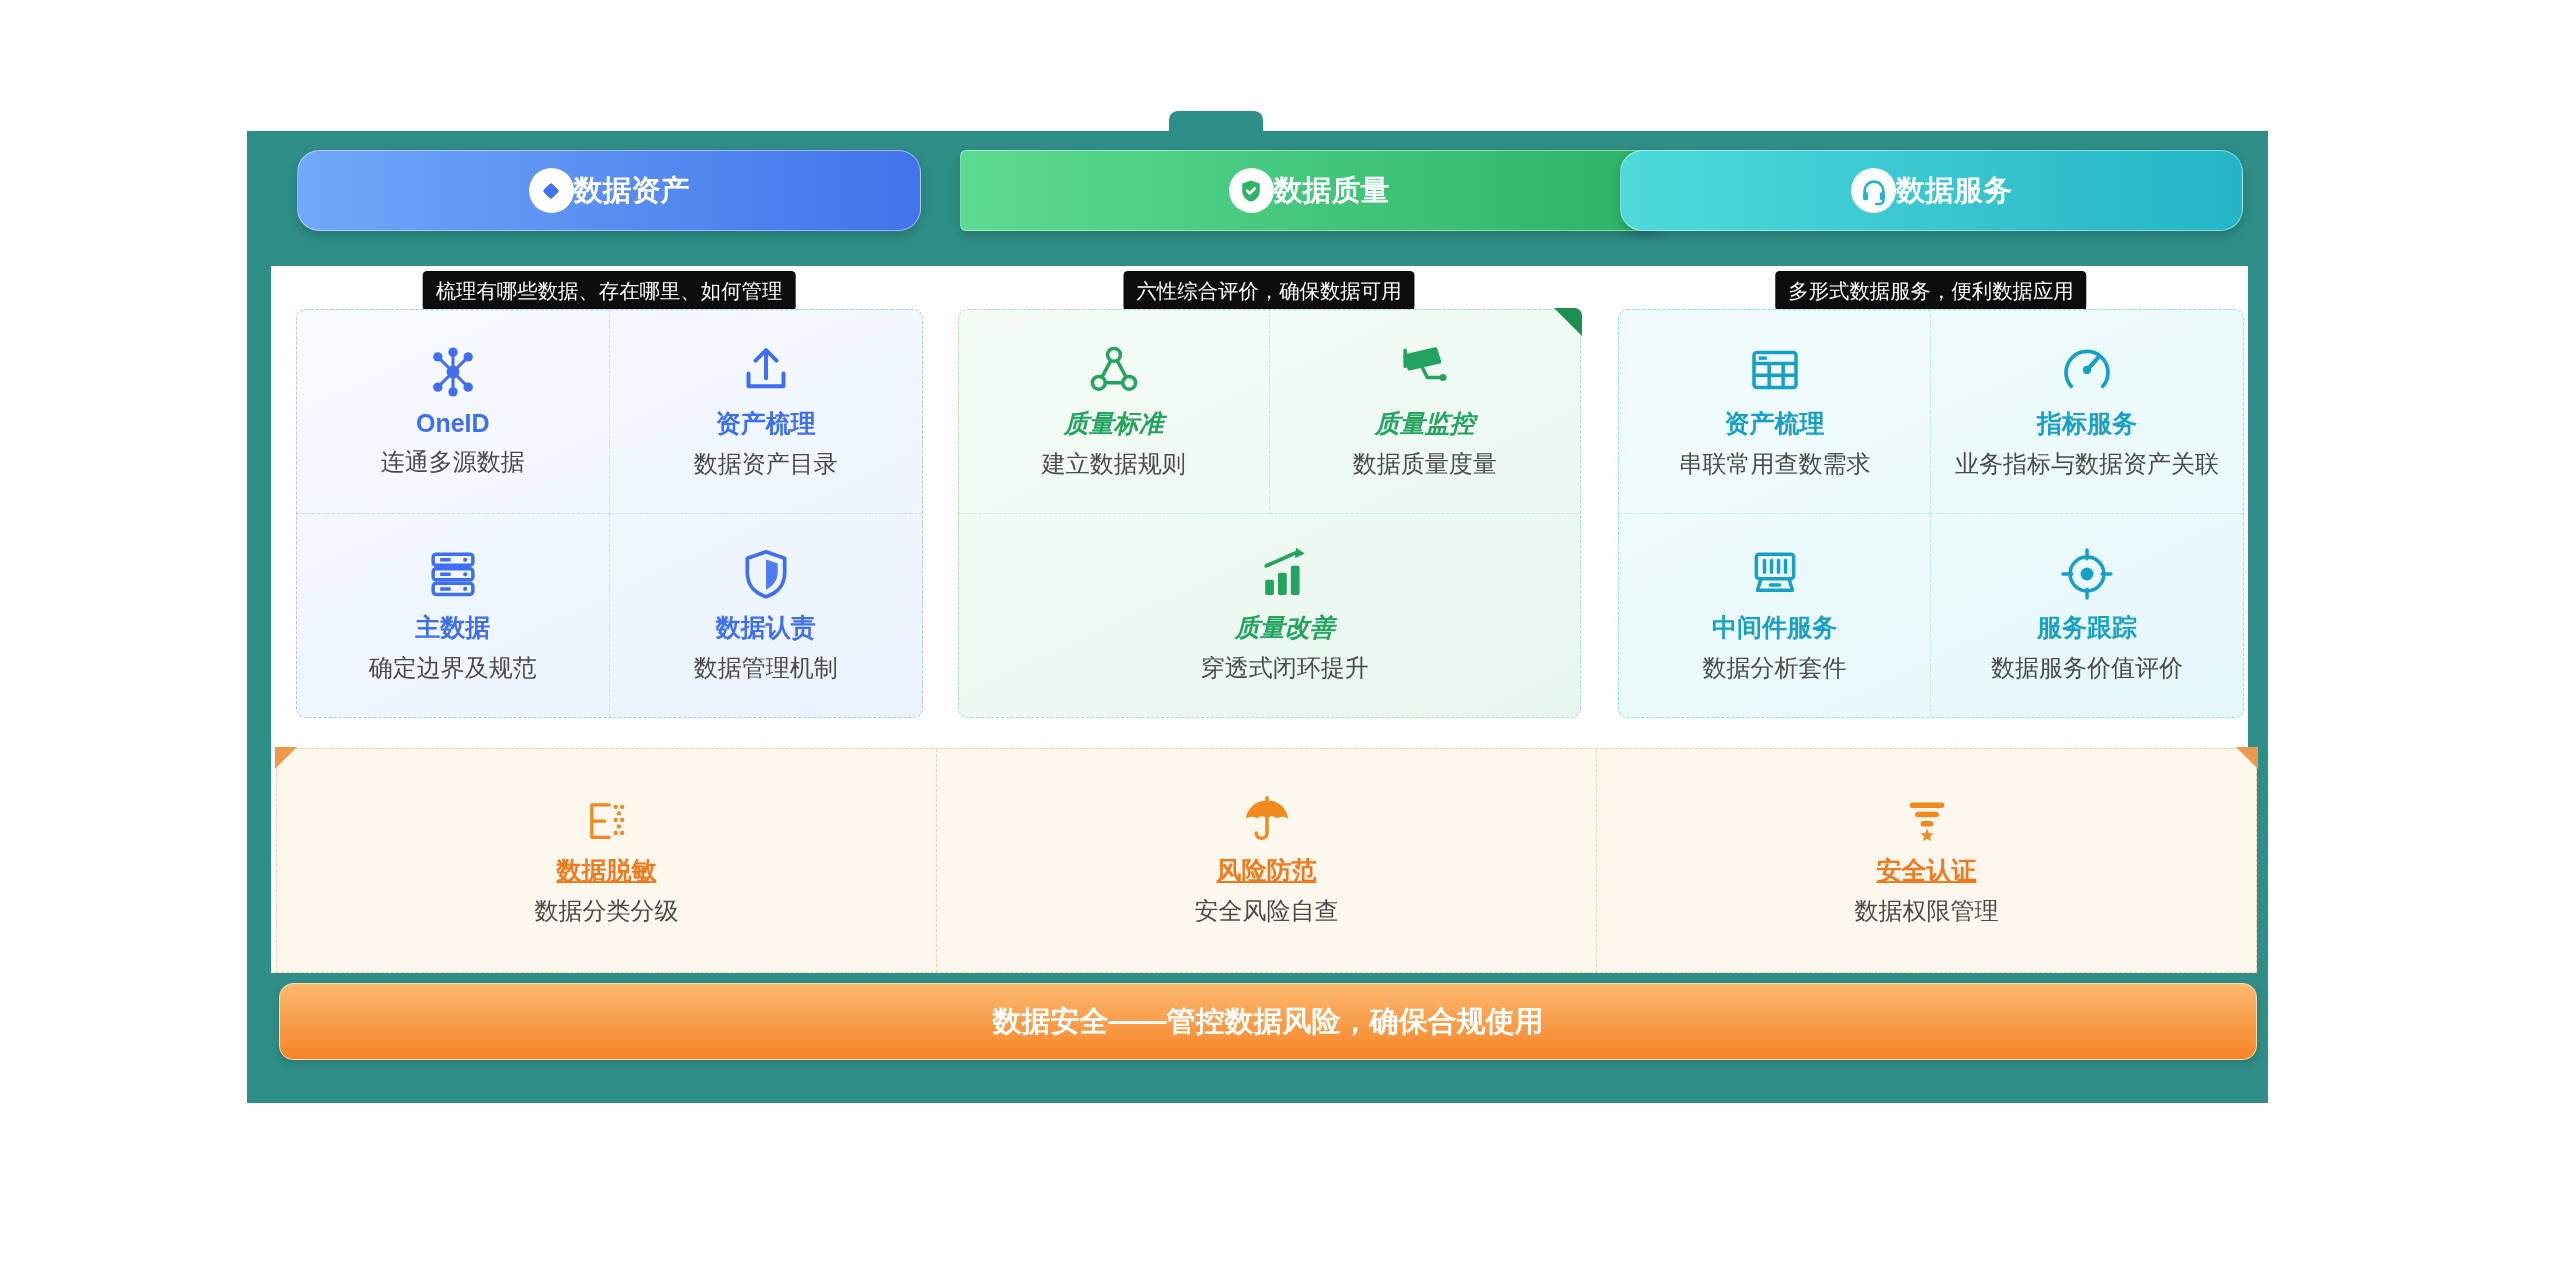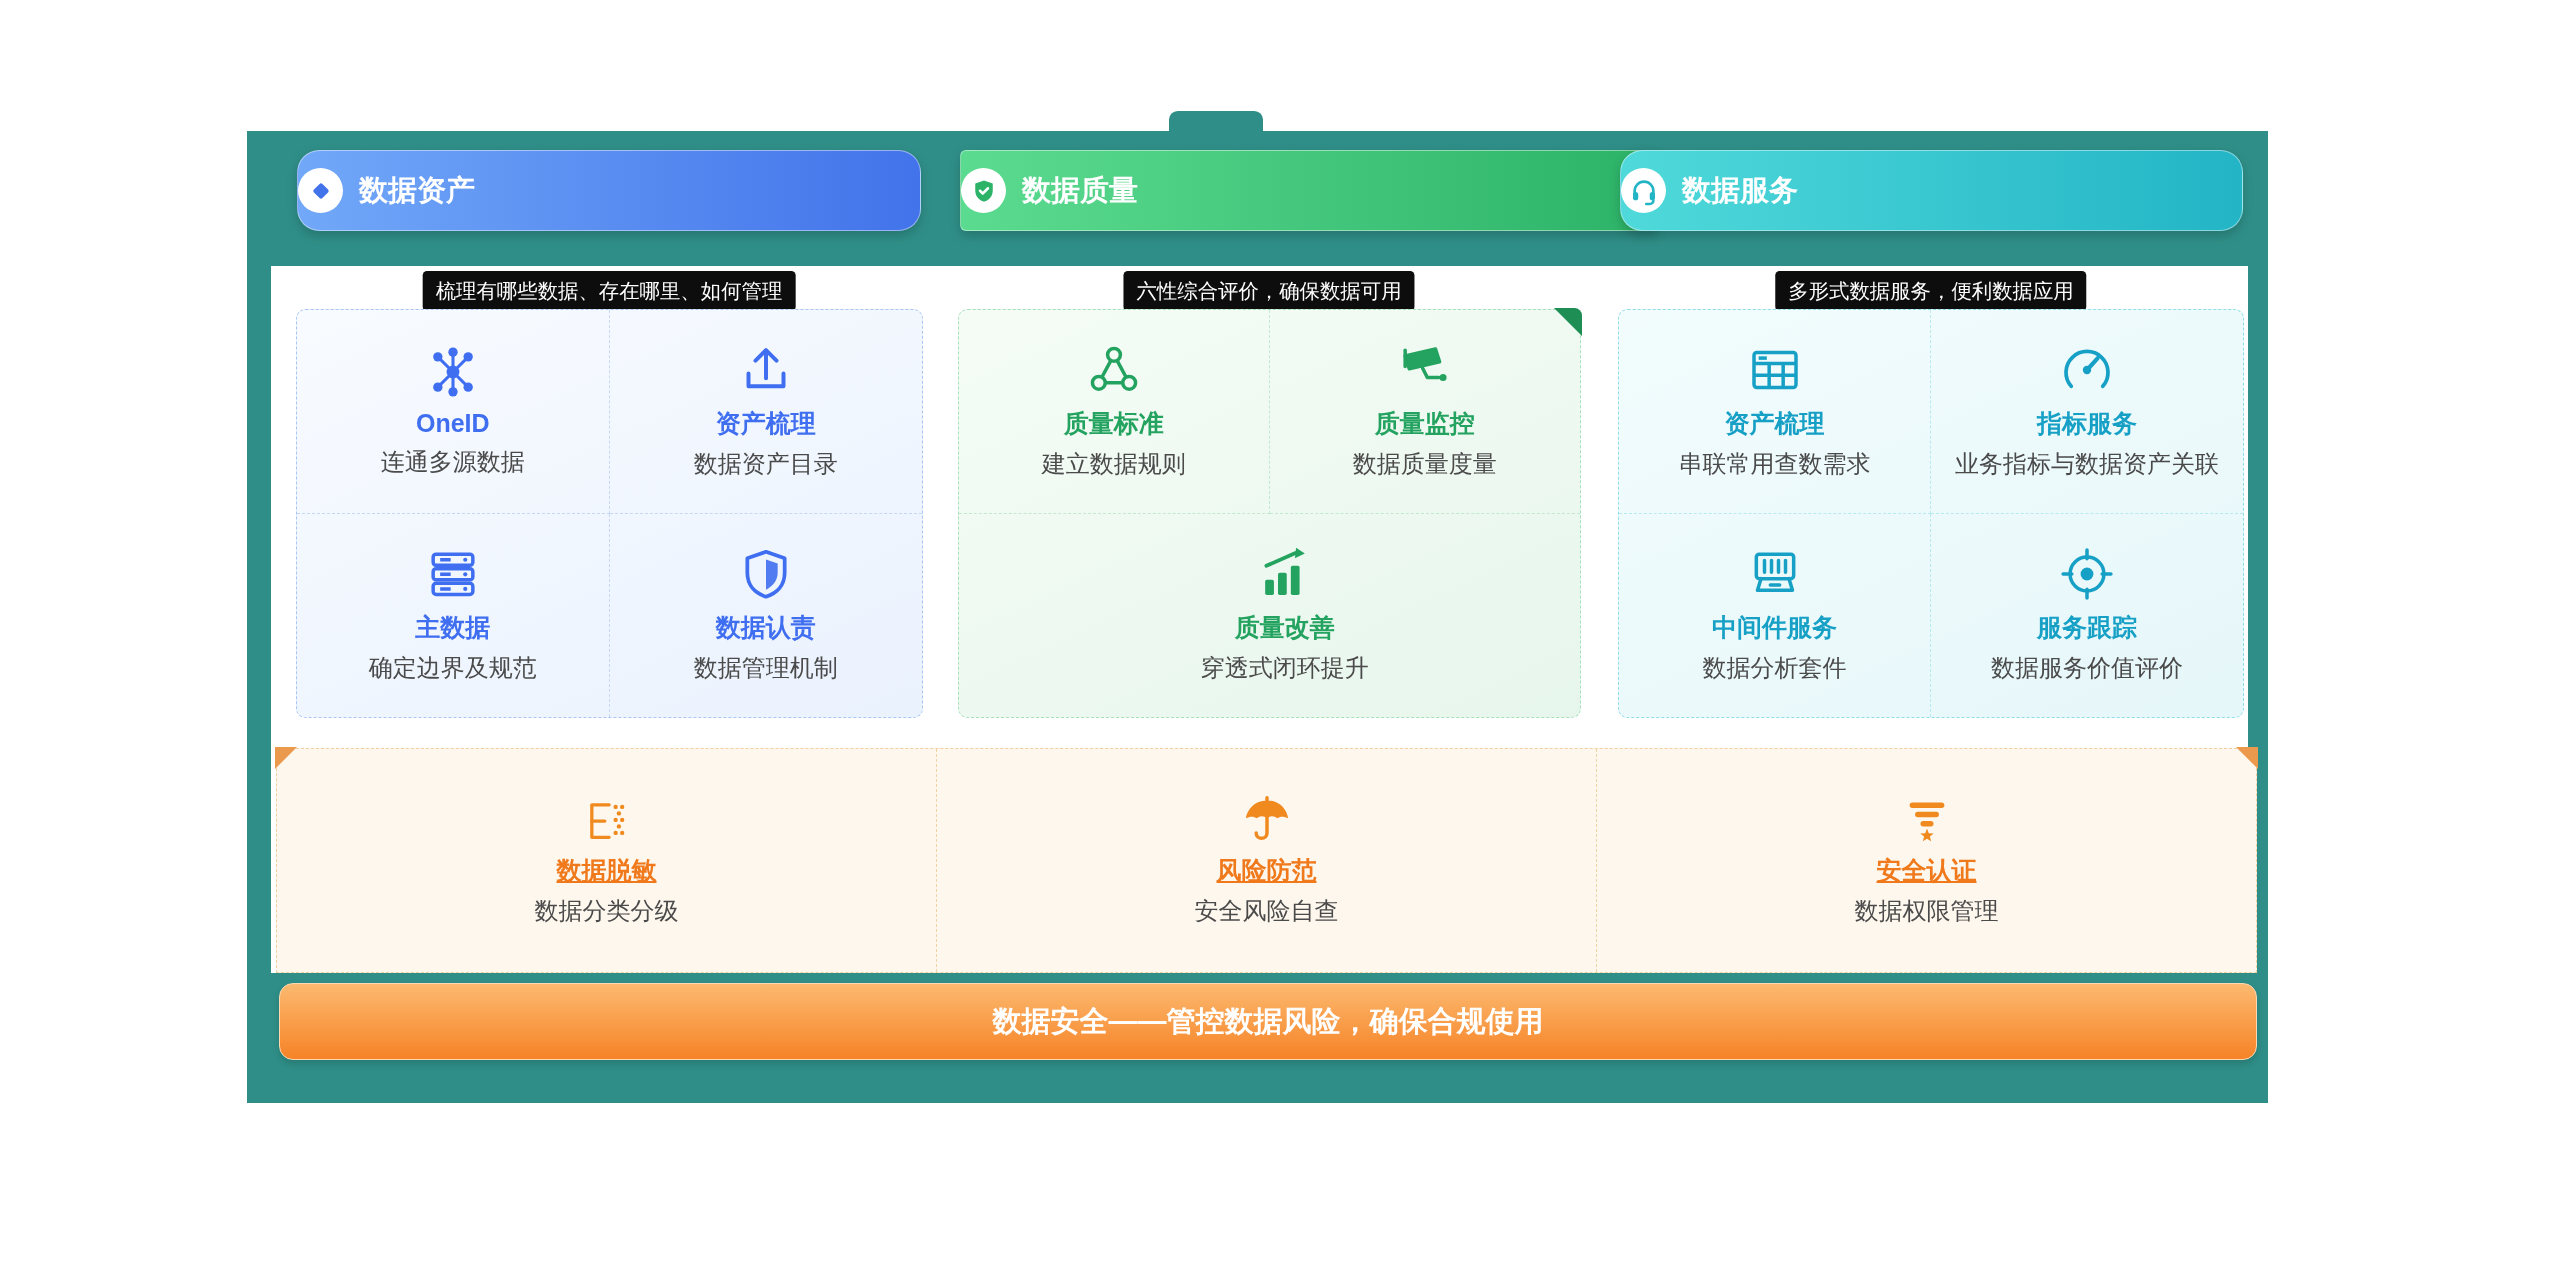--- a/index.html
+++ b/index.html
@@ -7,21 +7,21 @@
   .stage { position:relative; width:2576px; height:1288px; background:#fff; overflow:hidden; }
 
   .top-tab { position:absolute; left:1169px; top:111px; width:94px; height:38px;
              background:var(--teal,#2f8f88); border-radius:8.6px; }
   .teal-bg { position:absolute; left:247px; top:131px; width:2021px; height:972px;
              background:var(--teal,#2f8f88); }
   .content-white { position:absolute; left:271px; top:266px; width:1977px; height:707px; background:#fff; }
 
   
   .hdr-btn { position:absolute; top:150px; height:81px; border-radius:22.5px;
-             display:flex; align-items:center; gap:16px;
+             display:flex; align-items:center; justify-content:center; 
              color:#fff; font-weight:bold; font-size:29px;
              border:1.6px solid rgba(255,255,255,.45); box-sizing:border-box;
              box-shadow:0 4.3px 10.7px rgba(0,0,0,.18); cursor:pointer; }
   .b1 { left:297px;  width:624px; background:linear-gradient(90deg,var(--btn-blue-1,#71a8f8),var(--btn-blue-2,#4273ea)); }
   .b2 { left:960px; width:698px; background:linear-gradient(90deg,var(--btn-green-1,#5bdb90),var(--btn-green-2,#2cb368));border-radius:6px; }
   .b3 { left:1620px; width:623px; background:linear-gradient(90deg,var(--btn-cyan-1,#4fd9da),var(--btn-cyan-2,#23b5c6)); }
   .hic { width:45px; height:45px; border-radius:50%; background:#fff;
          display:flex; align-items:center; justify-content:center; flex:0 0 auto; }
   .hic svg { width:30px; height:30px; }
   .hic-blue  { color:var(--btn-blue-2,#4273ea); }
@@ -44,21 +44,21 @@
                border-top-right-radius:7.5px; }
   .grid { display:grid; width:100%; height:100%; grid-template-columns:1fr 1fr; grid-template-rows:1fr 1fr; }
   .cell { display:flex; flex-direction:column; align-items:center; justify-content:center;
           gap:8.6px; box-sizing:border-box; padding:5.4px; }
   .cell.br { border-right:1.6px dashed var(--sep,#ccc);text-align:right; }
   .cell.bb { border-bottom:1.6px dashed var(--sep,#ccc); }
   .span2 { grid-column:1 / 3;padding-left:36px; }
   .cic { display:flex; }
   .cic svg { width:56px; height:56px; }
   .ic-blue   { color:var(--blue-text,#3f6ef0); }
-  .ic-green  { color:var(--green-text,#23a35f); }
+  .ic-green  { color:var(--green-text,#23a35f);font-style:italic; }
   .ic-cyan   { color:var(--cyan-text,#17a0c6); }
   .ic-orange { color:var(--orange-icon,#f08a1f); }
   .ctitle { font-size:25px; font-weight:bold; }
   .cdesc  { font-size:24px; color:var(--desc-gray,#4a4a4a); }
 
   
   .sec { position:absolute; left:276px; top:748px; width:1981px; height:225px;
          background:#fdf7ed; border:1.6px dashed #f1cf9e; box-sizing:border-box; display:flex; }
   .sec::before { content:""; position:absolute; left:-1.6px; top:-1.6px;
                  border-top:22.5px solid #eb9a4d; border-right:22.5px solid transparent; }

